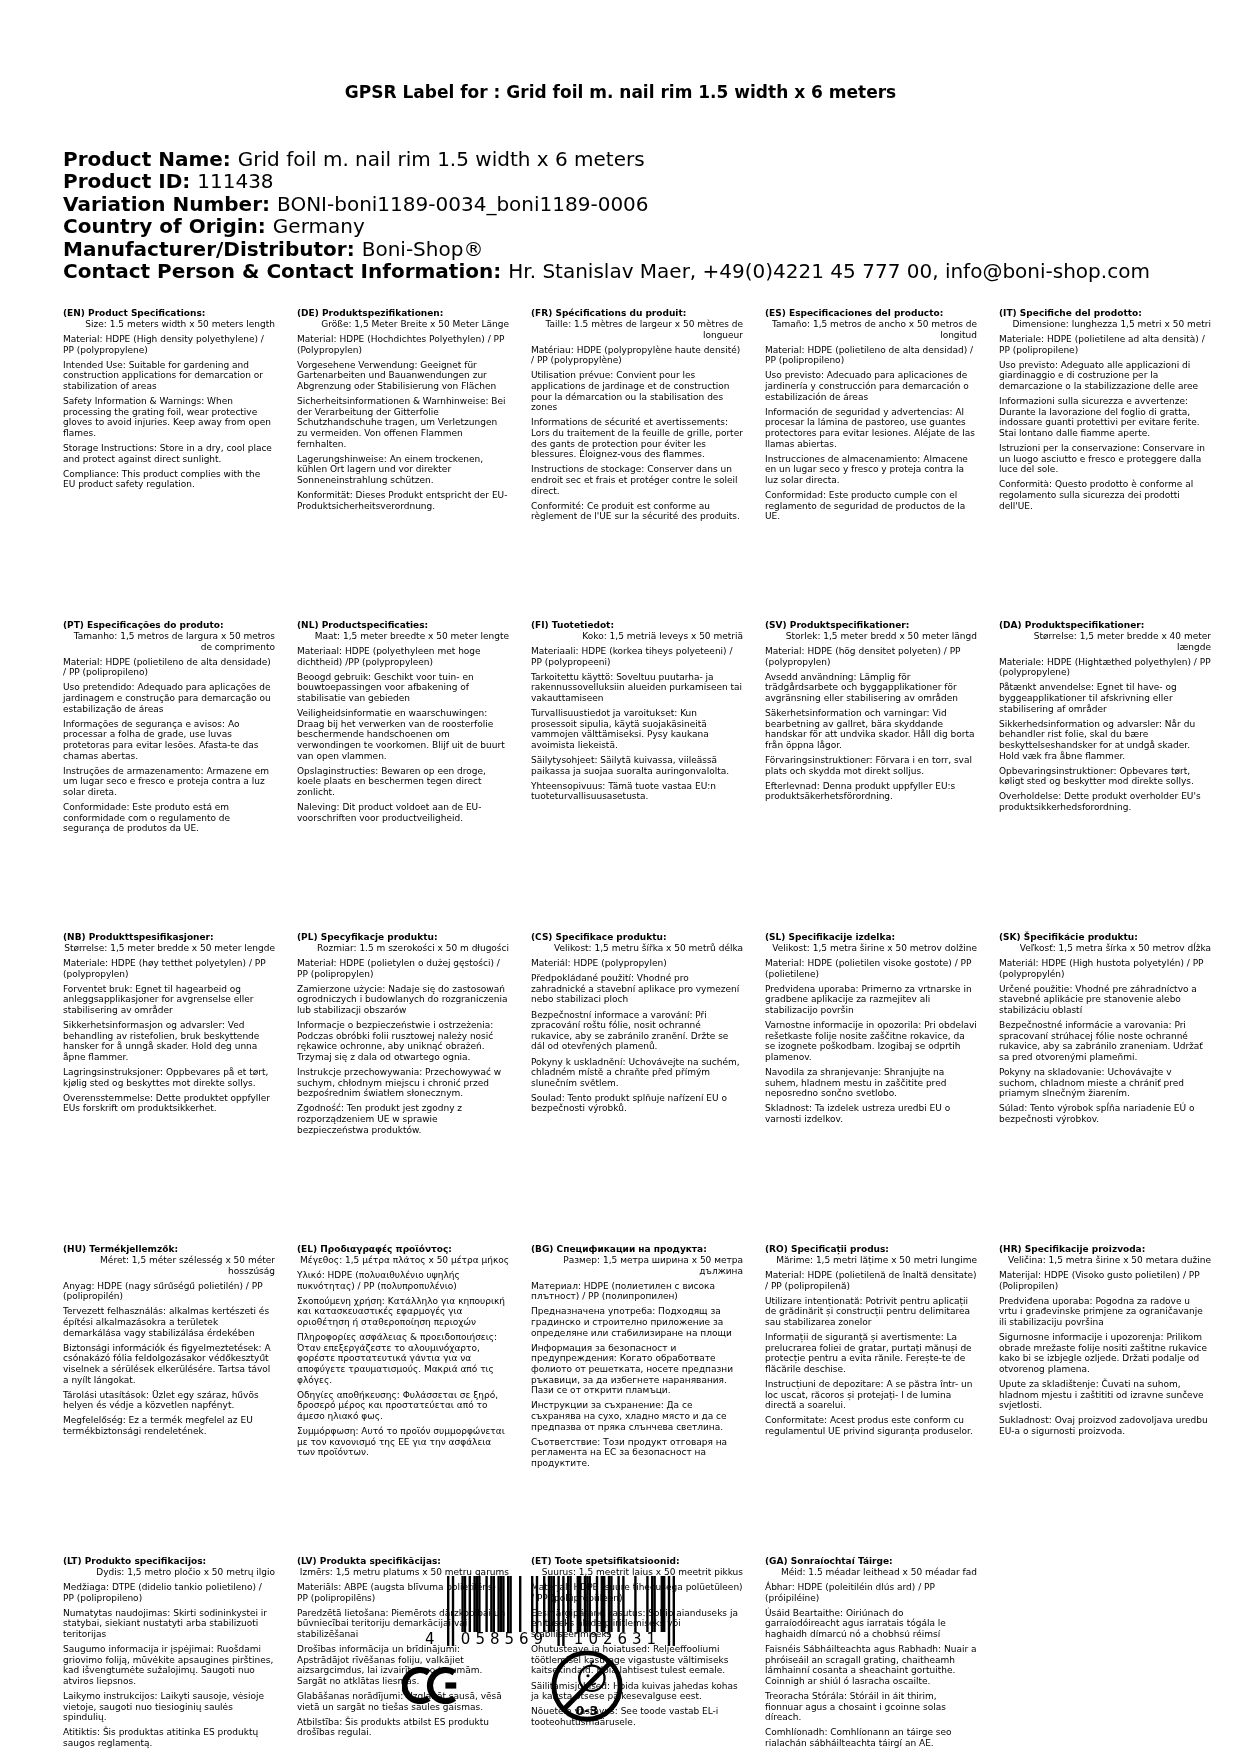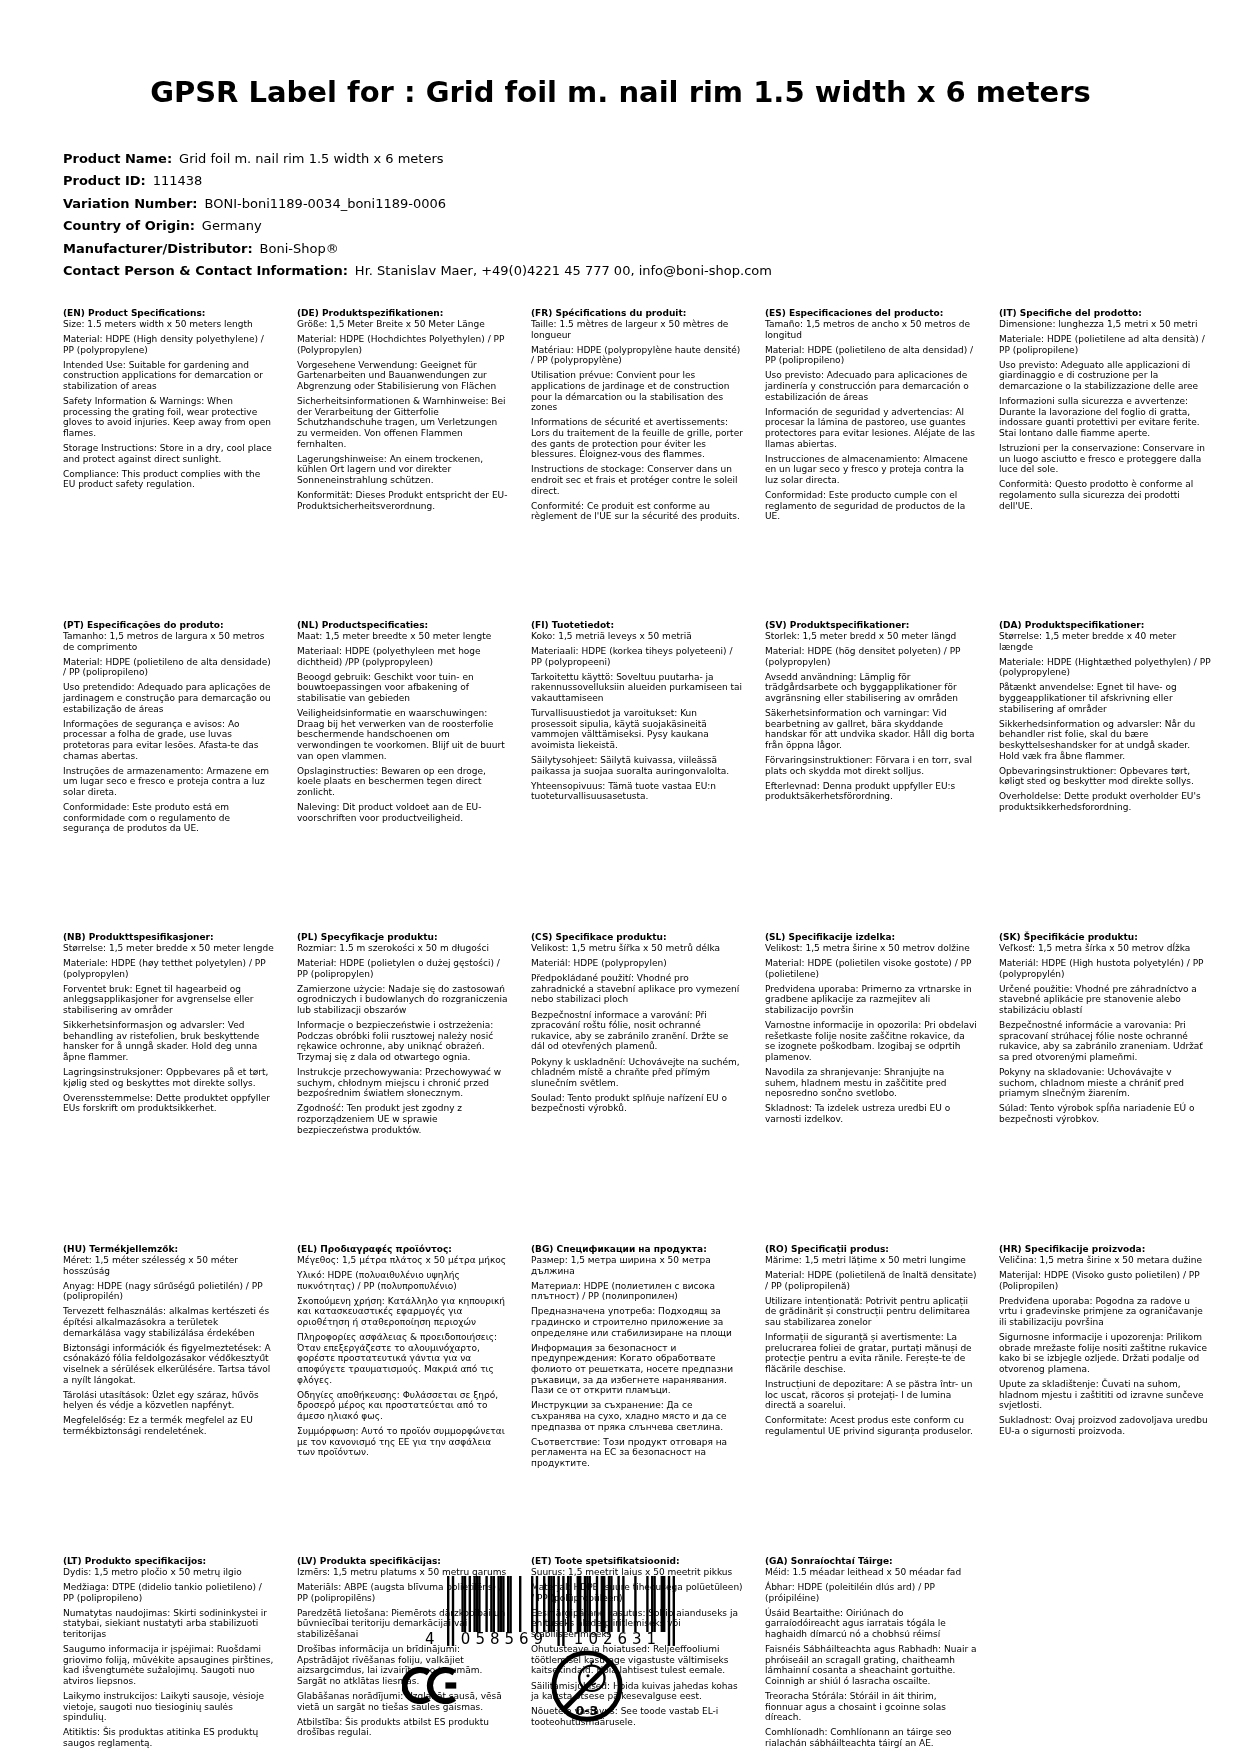--- a/index.html
+++ b/index.html
@@ -1,25 +1,25 @@
 <!DOCTYPE html>
 <html><head>
 <meta charset="utf-8">
 <style>
   html,body{margin:0;padding:0;background:#fff;color:#000;}
   body{width:1241px;height:1754px;position:relative;font-family:"DejaVu Sans",sans-serif;overflow:hidden;}
-  .page-title{margin:78px 40px 12px;font-size:29px;line-height:28px;font-weight:bold;text-align:center;}
-  .product-info{margin:42px 0 0 63px;font-size:13px;line-height:22.4px;}
+  .page-title{margin:78px 40px 12px;font-size:17px;line-height:28px;font-weight:bold;text-align:center;}
+  .product-info{margin:42px 0 0 63px;font-size:20px;line-height:22.4px;}
   .info-line{white-space:nowrap;}
   .info-label{font-weight:bold;margin-right:7px;}
   .lang-grid{margin:26px 30px 0 63px;width:1148px;display:grid;grid-template-columns:repeat(5,1fr);column-gap:22px;grid-auto-rows:312px;}
   .lang-cell{overflow:visible;}
   .lang-heading{font-size:9px;line-height:1.18;font-weight:bold;margin:0;}
   .spec-para{font-size:9px;line-height:1.18;margin:0 0 4.5px 0;}
-  .lang-heading + .spec-para{margin-top:0;}
+  .lang-heading + .spec-para{margin-top:0;text-align:right;}
   .barcode-wrap{position:absolute;left:425px;top:1576px;width:252px;height:78px;}
   .barcode-bars{position:absolute;left:22px;top:0;}
   .bc-digit{position:absolute;font-size:15px;line-height:16px;color:#000;}
   .bc-first{left:0;top:55px;}
   .bc-left{left:29px;top:55px;width:101px;text-align:center;letter-spacing:5px;}
   .bc-right{left:142px;top:55px;width:101px;text-align:center;letter-spacing:5px;}
   .ce-wrap{position:absolute;left:402px;top:1662px;}
   .age-wrap{position:absolute;left:548px;top:1644px;}
   svg{display:block;}
 </style>

